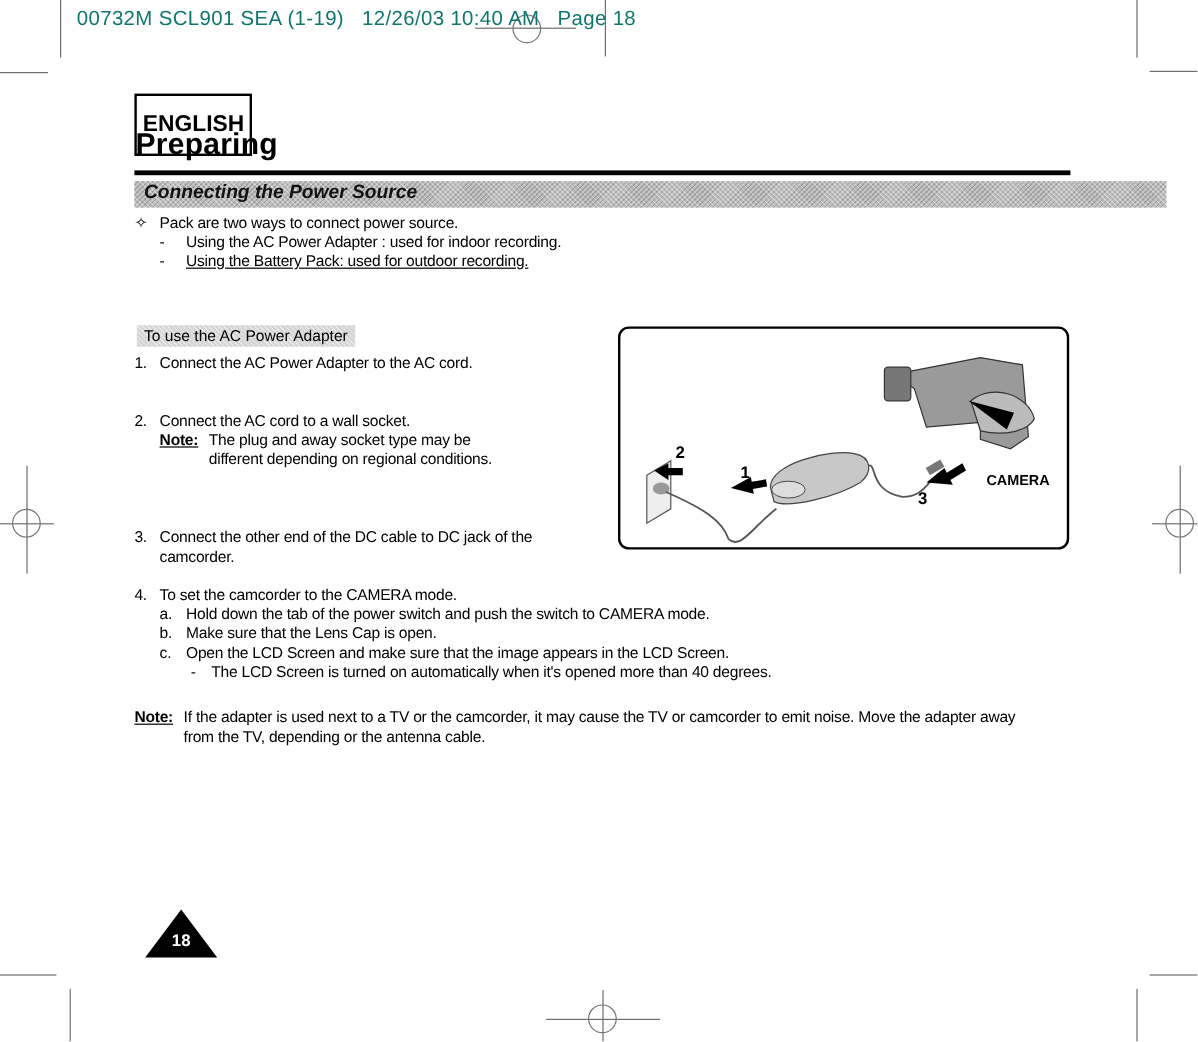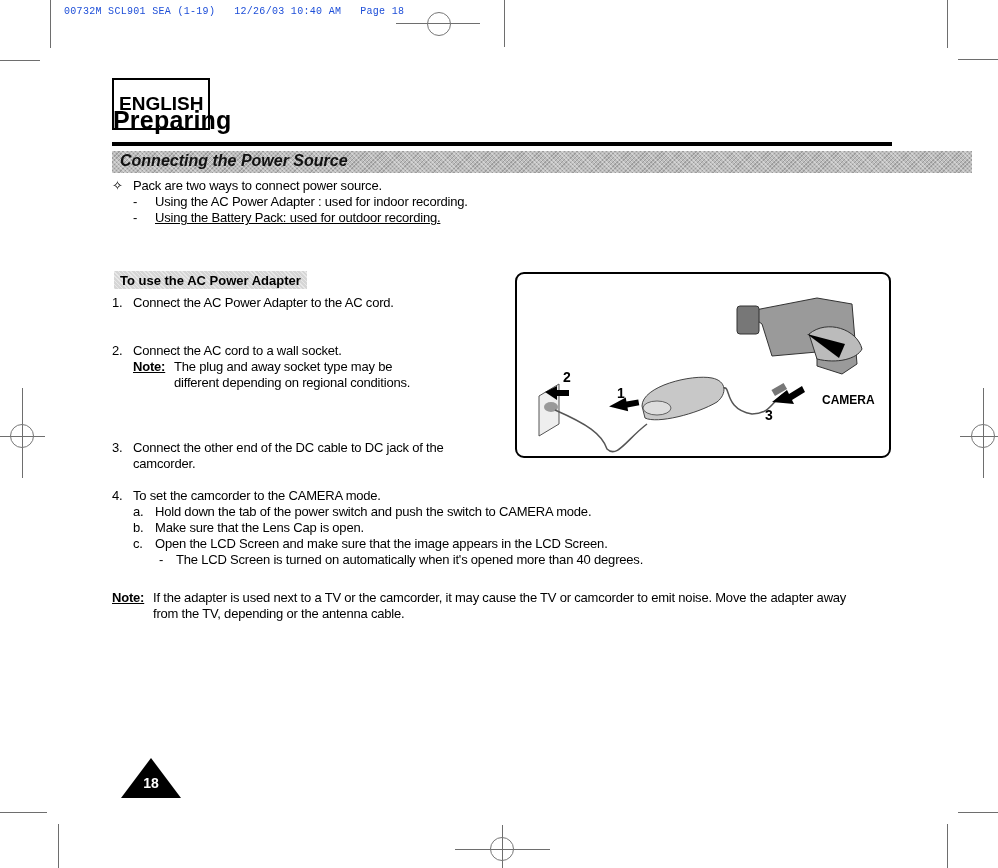--- a/index.html
+++ b/index.html
@@ -1,32 +1,32 @@
 <!DOCTYPE html>
 <html><head>
 <meta charset="utf-8">
 <style>
   html, body { margin: 0; padding: 0; background: #fff; }
   body { width: 998px; height: 868px; position: relative; overflow: hidden; font-family: "Liberation Sans", sans-serif; color: #000; }
   .abs { position: absolute; }
   .line { position: absolute; background: #6e6e6e; }
-  .slug { left: 64px; top: 6px; font-family: Liberation Mono, monospace; font-size: 10px; letter-spacing: 0.3px; white-space: pre; color: #1d4ed8; }
+  .slug { left: 64px; top: 6px; font-family: Liberation Sans, sans-serif; font-size: 17px; letter-spacing: 0.3px; white-space: pre; color: #0f766e; }
   .reg { position: absolute; width: 24px; height: 24px; border: 1px solid #777; border-radius: 50%; box-sizing: border-box; }
   .lang { left: 112px; top: 78px; border: 2px solid #000; padding: 12px 5px; font-weight: bold; font-size: 19px; line-height: 24px; }
   .title { left: 113px; top: 106px; font-weight: bold; font-size: 25px; letter-spacing: 0.2px; }
   .rule { left: 112px; top: 142px; width: 780px; height: 4px; background: #000; }
   .bar { left: 112px; top: 151px; width: 860px; height: 22px;
     background-color: #bdbdbd;
     background-image: repeating-linear-gradient(45deg, rgba(255,255,255,0.35) 0 1px, transparent 1px 3px), repeating-linear-gradient(-45deg, rgba(0,0,0,0.18) 0 1px, transparent 1px 3px); }
   .bar-title { position: absolute; left: 8px; top: 1px; font-weight: bold; font-style: italic; font-size: 16px; color: #111; }
   .txt { font-size: 13px; line-height: 16px; white-space: nowrap; letter-spacing: -0.2px; }
   .sub-bar { left: 114px; top: 271px; height: 18px; padding: 0 6px;
     background-color: #d6d6d6;
     background-image: repeating-linear-gradient(45deg, rgba(255,255,255,0.45) 0 1px, transparent 1px 3px); }
-  .sub-bar span { font-weight: bold; font-size: 13px; line-height: 18px; }
+  .sub-bar span { font-weight: normal; font-size: 13px; line-height: 18px; }
   .u { text-decoration: underline; font-weight: bold; }
   .figure { left: 515px; top: 272px; width: 376px; height: 186px; border: 2px solid #000; border-radius: 9px; box-sizing: border-box; }
   .tri { left: 121px; top: 758px; width: 0; height: 0; border-left: 30px solid transparent; border-right: 30px solid transparent; border-bottom: 40px solid #000; }
   .pagenum { left: 121px; top: 775px; width: 60px; text-align: center; color: #fff; font-weight: bold; font-size: 14px; }
 </style>
 </head>
 <body>
 
 <div class="line" style="left:50px;top:0;width:1px;height:48px;"></div>
 <div class="line" style="left:0;top:60px;width:40px;height:1px;"></div>

